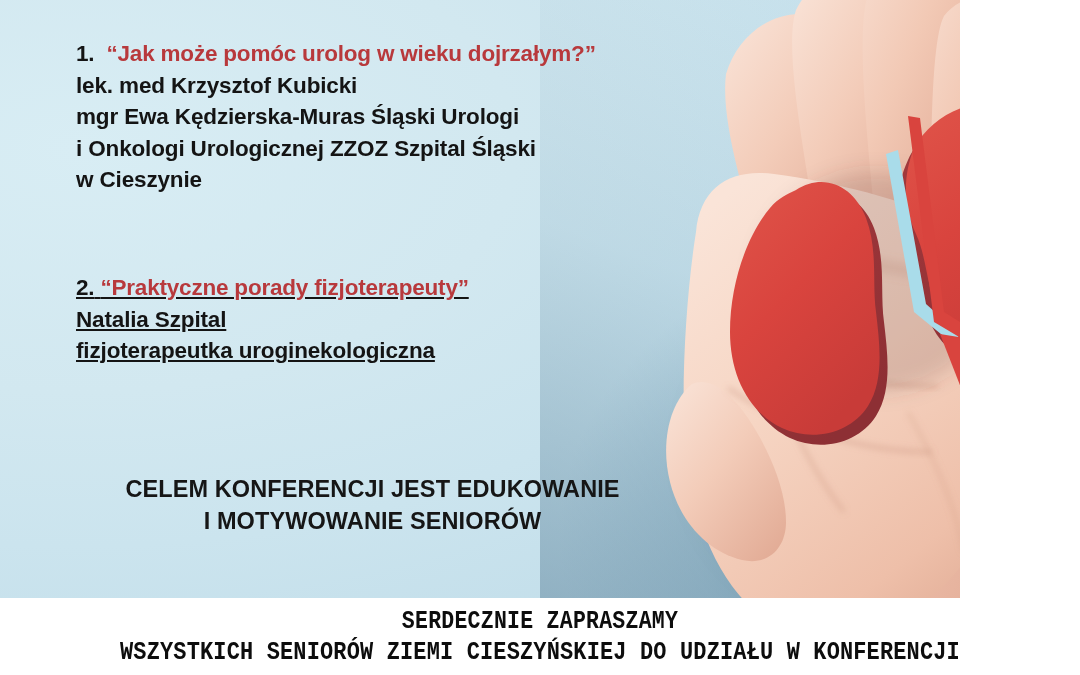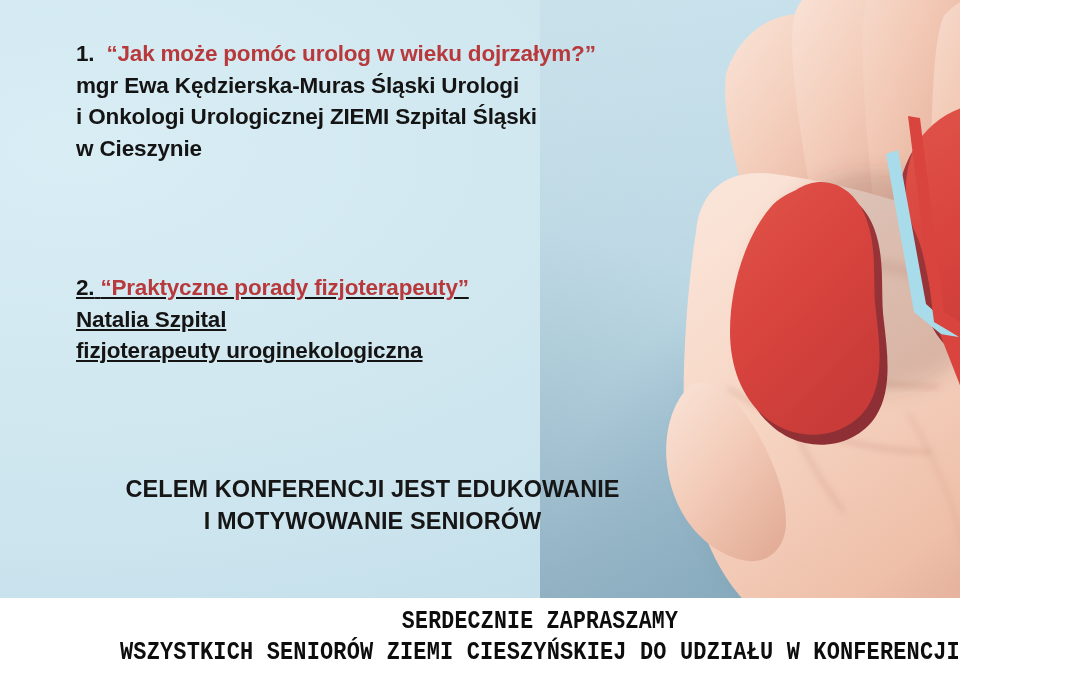--- a/index.html
+++ b/index.html
@@ -263,29 +263,30 @@
           <path d="M300 134 L312 136 L336 330 L384 360 L380 372 L326 340 Z" fill="#d9443e"></path>
           <path d="M332 352 L368 358 L392 468 L378 470 Z" fill="#d9443e"></path>
           <path d="M352 344 L414 352 L412 364 L350 356 Z" fill="#d9443e"></path>
         </g>
       </svg>
     </div>
   </div>
 
   <div class="talk" id="talk-1">
     <span class="line head"><span class="num">1.</span>&nbsp;&nbsp;<span class="quote">“Jak może pomóc urolog w wieku dojrzałym?”</span></span>
+    <span class="line">lek. med Krzysztof Kubicki</span>
     <span class="line">mgr Ewa Kędzierska-Muras Śląski Urologi</span>
-    <span class="line">i Onkologi Urologicznej ZIEMI Szpital Śląski</span>
+    <span class="line">i Onkologi Urologicznej ZZOZ Szpital Śląski</span>
     <span class="line">w Cieszynie</span>
   </div>
 
   <div class="talk" id="talk-2">
     <span class="line head"><span class="num">2.</span>&nbsp;<span class="quote">“Praktyczne porady fizjoterapeuty”</span></span>
     <span class="line">Natalia Szpital</span>
-    <span class="line">fizjoterapeuty uroginekologiczna</span>
+    <span class="line">fizjoterapeutka uroginekologiczna</span>
   </div>
 
   <div class="mission">
     <span class="line">CELEM KONFERENCJI JEST EDUKOWANIE</span>
     <span class="line">I MOTYWOWANIE SENIORÓW</span>
   </div>
 
   <div class="footer-band">
     <span class="line l1">SERDECZNIE ZAPRASZAMY</span>
     <span class="line l2">WSZYSTKICH SENIORÓW ZIEMI CIESZYŃSKIEJ DO UDZIAŁU W KONFERENCJI</span>

